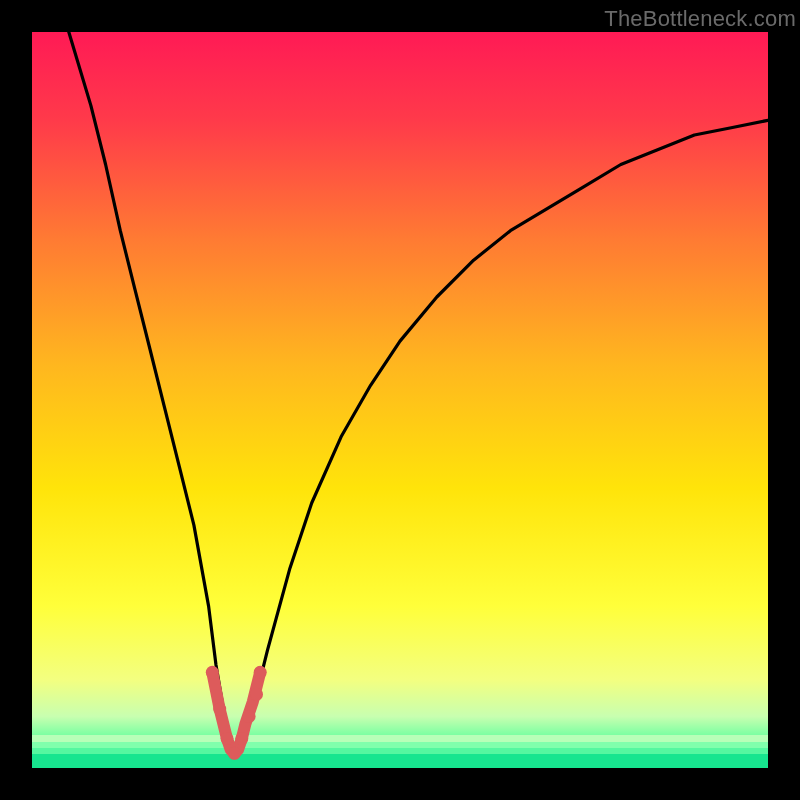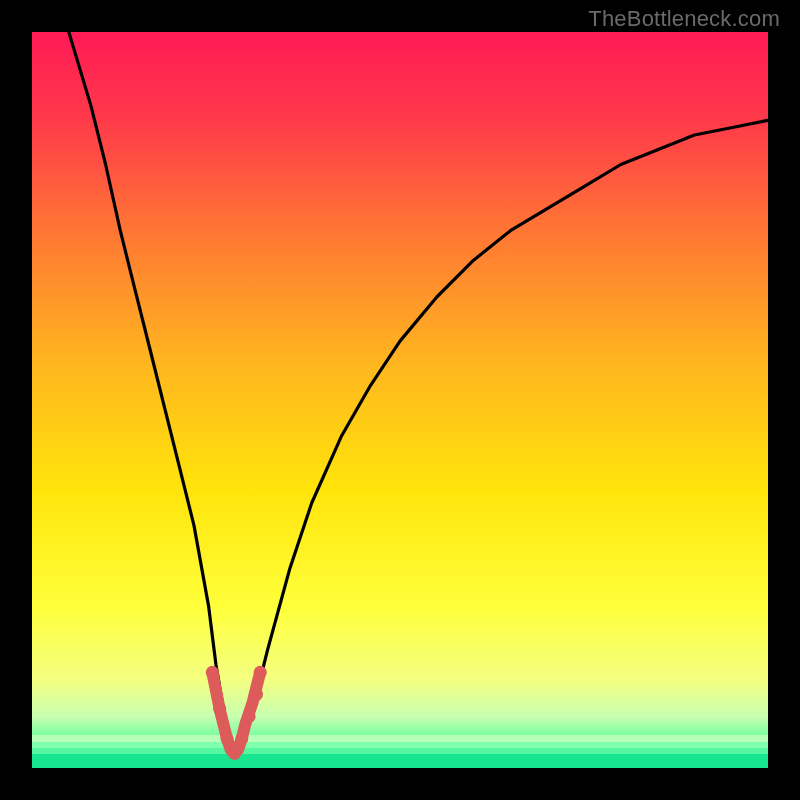--- a/index.html
+++ b/index.html
@@ -35,21 +35,21 @@
   }
   svg.curve {
     position: absolute;
     inset: 0;
     width: 100%;
     height: 100%;
   }
   .watermark {
     position: absolute;
     top: 6px;
-    right: 20px;
+    right: 4px;
     color: #6a6a6a;
     font-size: 22px;
     letter-spacing: 0.2px;
     user-select: none;
   }
 </style>
 </head>
 <body>
 
 <div class="frame">

